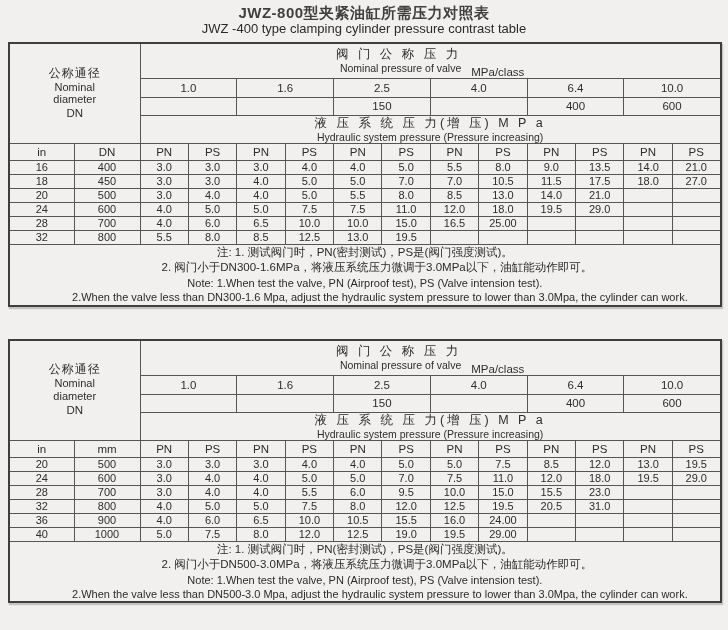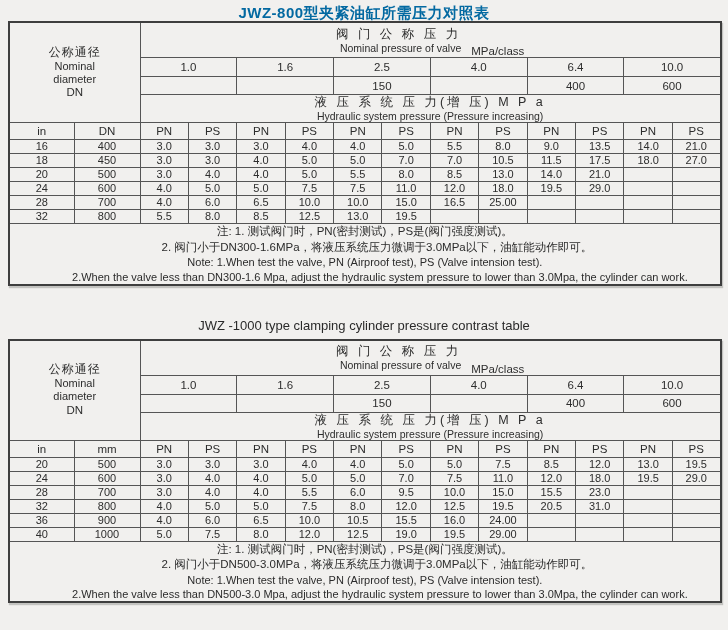--- a/index.html
+++ b/index.html
@@ -11,21 +11,21 @@
     color: #2d2d2d;
     overflow: hidden;
   }
   .page { padding: 4px 8px 0 8px; }
 
   
   .title-zh {
     text-align: center;
     font-size: 15px;
     font-weight: 700;
-    color: #0369a1;
+    color: #404040;
     letter-spacing: 0.5px;
     line-height: 1.15;
   }
   .title-en {
     text-align: center;
     font-size: 13px;
     font-weight: 400;
     color: #2a2a2a;
     line-height: 1.2;
     margin-bottom: 5px;
@@ -85,20 +85,21 @@
   .note-en { font-size: 11px; line-height: 1.3; color: #2b2b2b; }
   .note-en.ind { padding-left: 30px; }
 </style>
 </head>
 <body>
 
 <div class="page">
 
   <section class="table-block">
     <h2 class="title-zh">JWZ-800型夹紧油缸所需压力对照表</h2>
+    <div class="title-en">JWZ -400 type clamping cylinder pressure contrast table</div>
 
     <table class="ptable">
       <colgroup>
         <col class="c-in">
           <col class="c-dn">
         <col class="c-p">
           <col class="c-p">
           <col class="c-p">
           <col class="c-p">
           <col class="c-p">
@@ -272,21 +273,20 @@
             <div class="note-zh ind">2. 阀门小于DN300-1.6MPa，将液压系统压力微调于3.0MPa以下，油缸能动作即可。</div>
             <div class="note-en">Note: 1.When test the valve, PN (Airproof test), PS (Valve intension test).</div>
             <div class="note-en ind">2.When the valve less than DN300-1.6 Mpa, adjust the hydraulic system pressure to lower than 3.0Mpa, the cylinder can work.</div>
           </td>
         </tr>
       </tbody>
     </table>
   </section>
 
   <section class="table-block">
-    <div class="title-en">JWZ -1000 type clamping cylinder pressure contrast table</div>
 
     <table class="ptable">
       <colgroup>
         <col class="c-in">
           <col class="c-dn">
         <col class="c-p">
           <col class="c-p">
           <col class="c-p">
           <col class="c-p">
           <col class="c-p">

